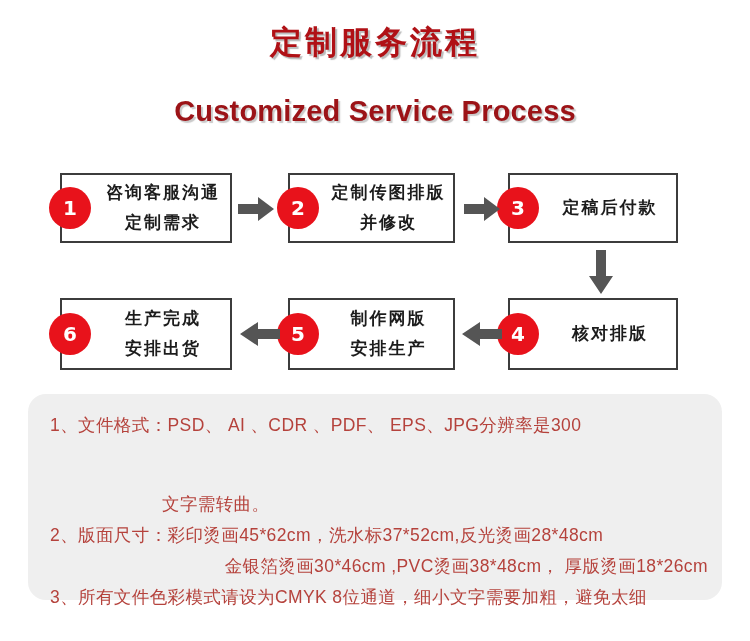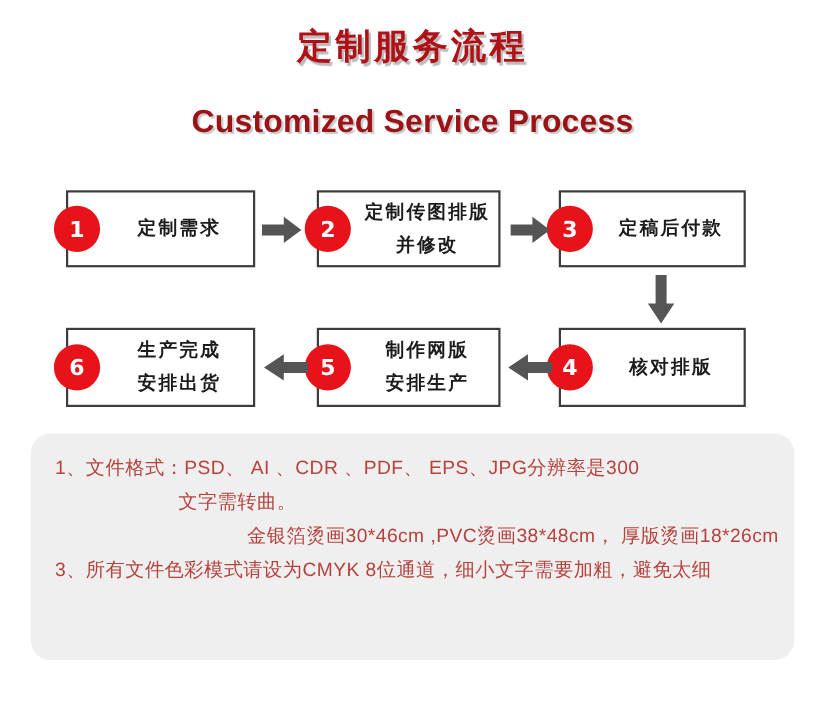--- a/index.html
+++ b/index.html
@@ -127,38 +127,40 @@
   }
   .note-line {
     font-size: 17.5px;
     line-height: 31px;
     color: #b5423c;
     letter-spacing: 0.4px;
     white-space: nowrap;
   }
   .note-line.indent-wide {
     padding-left: 112px;
+    margin-top: 48px;
   }
   .note-line.indent-mid {
     padding-left: 134px;
     text-align: right;
   }
 </style>
 </head>
 <body>
 
 <div class="header">
   <h1 class="title-cn">定制服务流程</h1>
   <h2 class="title-en">Customized Service Process</h2>
 </div>
 
 <div class="flow">
 
   <div class="node" id="node-1">
     <div class="badge">1</div>
+    <div class="node-text">咨询客服沟通</div>
     <div class="node-text">定制需求</div>
   </div>
 
   <div class="node" id="node-2">
     <div class="badge">2</div>
     <div class="node-text">定制传图排版</div>
     <div class="node-text">并修改</div>
   </div>
 
   <div class="node" id="node-3">
@@ -211,15 +213,16 @@
     <svg width="40" height="28" viewBox="0 0 40 28">
       <polygon points="40,9 18,9 18,2 0,14 18,26 18,19 40,19" fill="#555555"></polygon>
     </svg>
   </div>
 
 </div>
 
 <div class="notes">
   <div class="note-line">1、文件格式：PSD、 AI 、CDR 、PDF、 EPS、JPG分辨率是300</div>
   <div class="note-line indent-wide">文字需转曲。</div>
+  <div class="note-line">2、版面尺寸：彩印烫画45*62cm，洗水标37*52cm,反光烫画28*48cm</div>
   <div class="note-line indent-mid">金银箔烫画30*46cm ,PVC烫画38*48cm， 厚版烫画18*26cm</div>
   <div class="note-line">3、所有文件色彩模式请设为CMYK 8位通道，细小文字需要加粗，避免太细</div>
 </div>
 
 </body></html>

